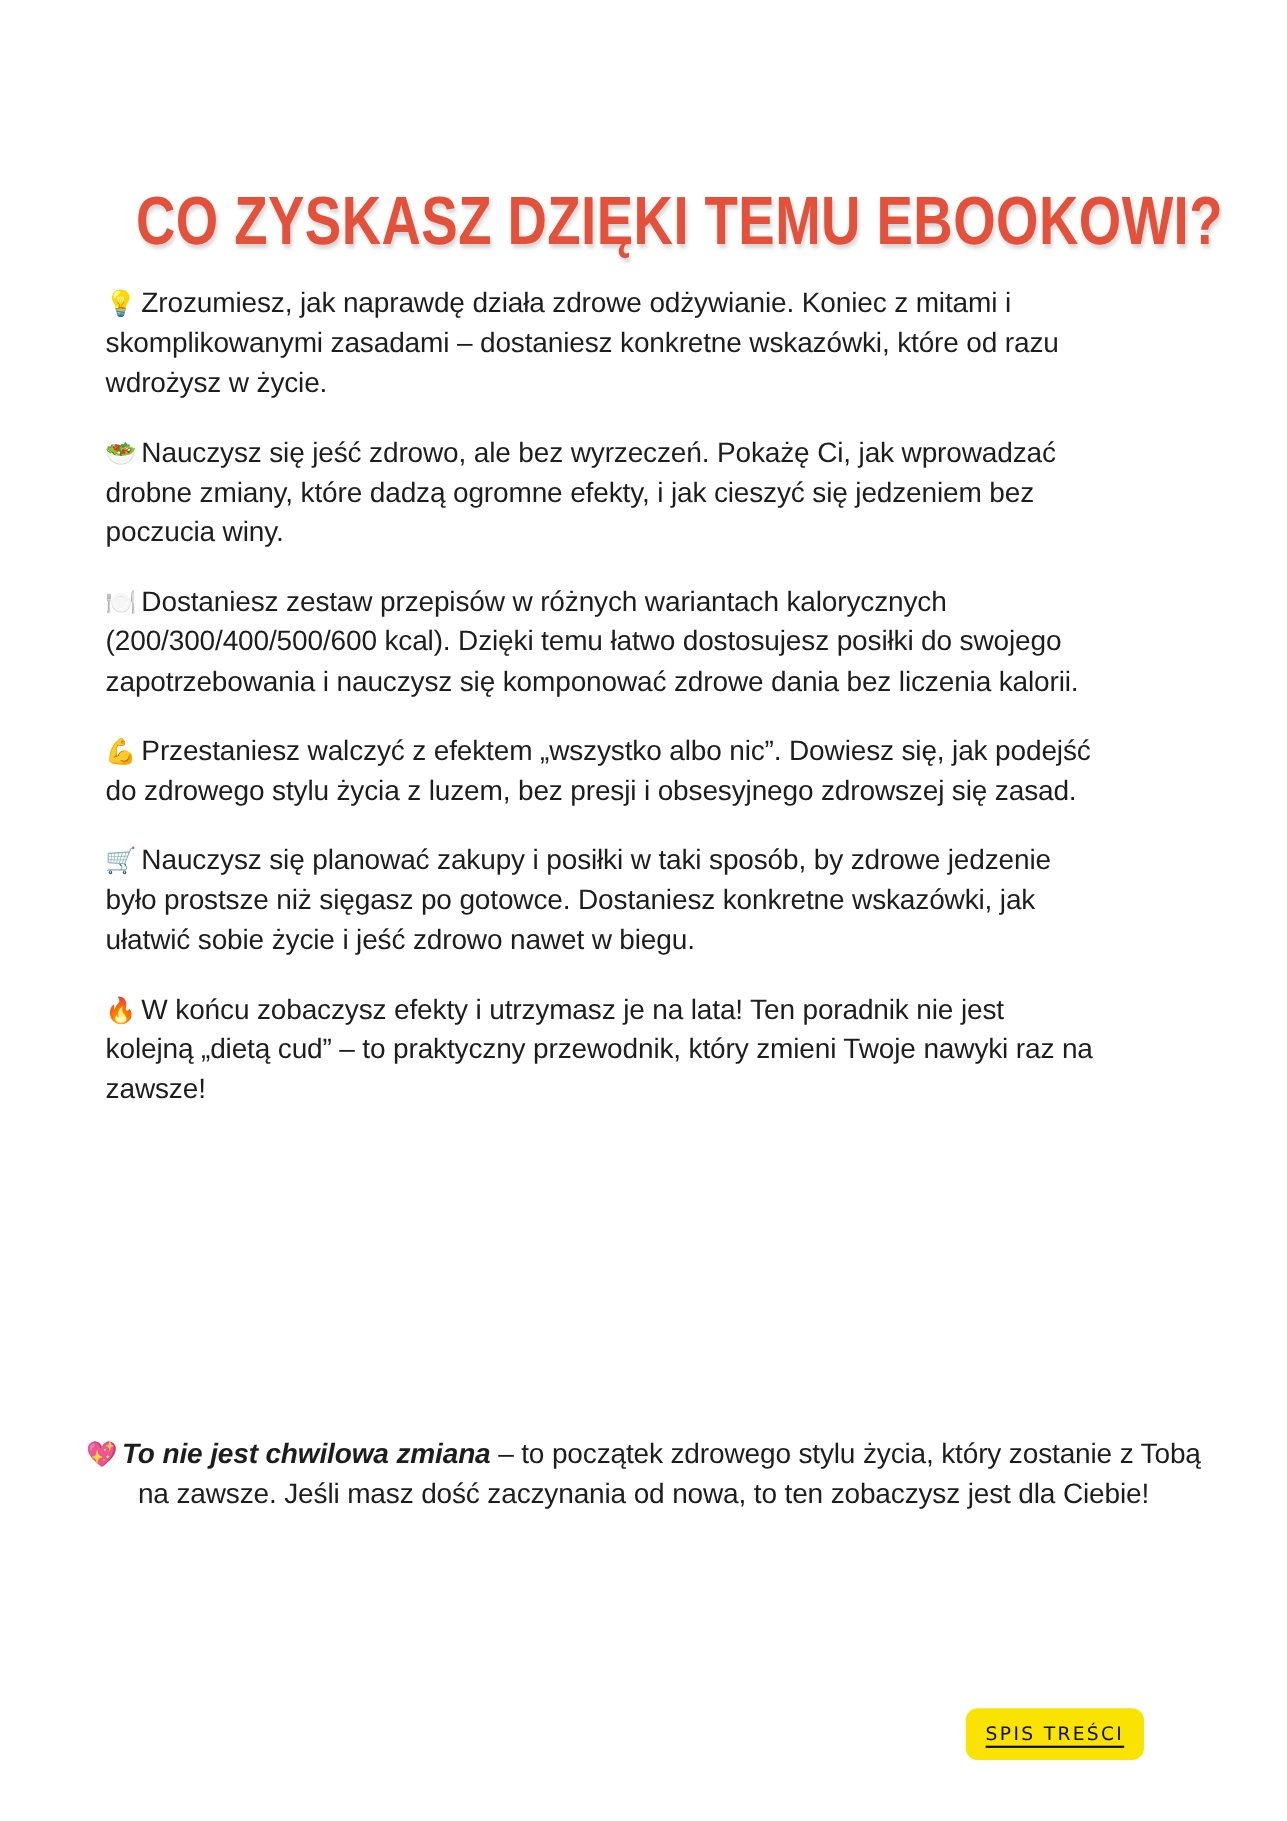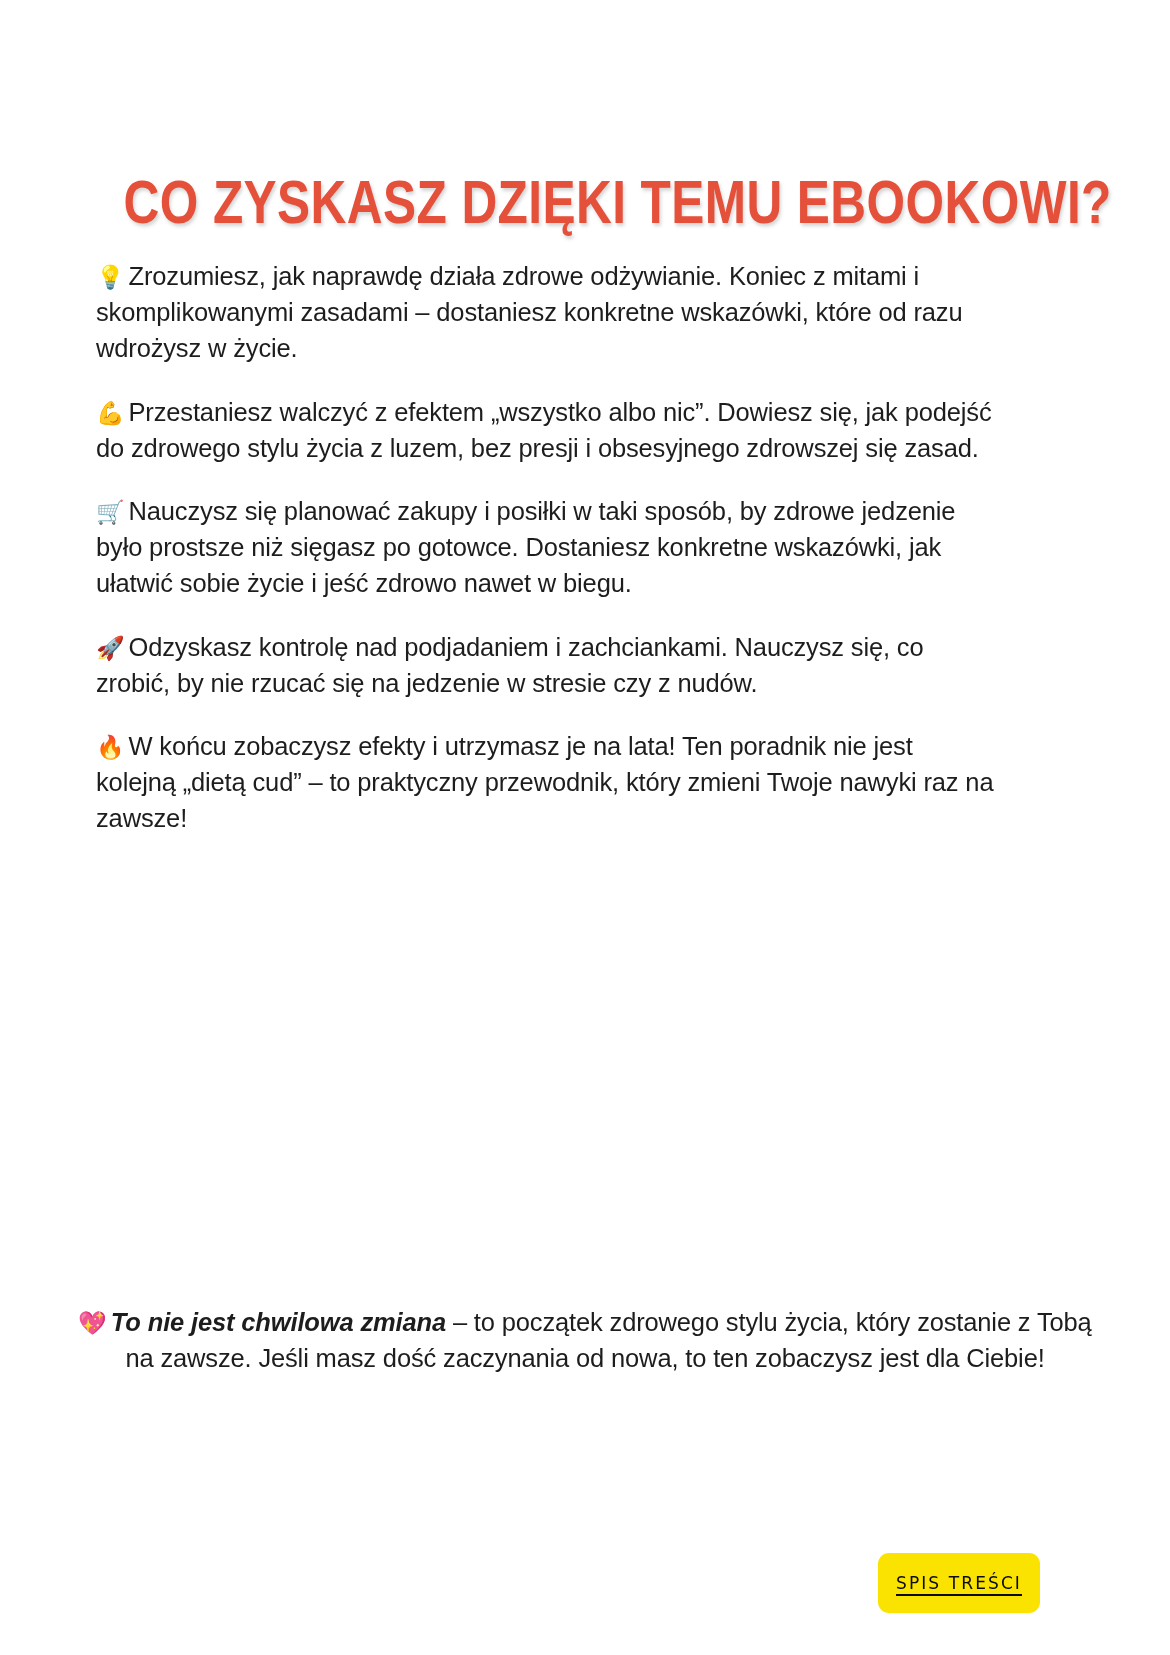--- a/index.html
+++ b/index.html
@@ -81,21 +81,21 @@
     letter-spacing: -0.15px;
   }
   .closing .strong { font-weight: 700; font-style: italic; }
 
   
   .cta-button {
     position: absolute;
     left: 878px;
     top: 1553px;
     width: 162px;
-    height: 60px;
+    height: 47px;
     background: #fae300;
     border-radius: 11px;
     border: none;
     display: flex;
     align-items: center;
     justify-content: center;
     cursor: pointer;
     padding: 0;
   }
   .cta-button .cta-label {
@@ -118,34 +118,37 @@
   <div class="title-wrap">
     <h1 class="page-title">CO ZYSKASZ DZIĘKI TEMU EBOOKOWI?</h1>
   </div>
 
   <div class="body-block">
 
     <p class="benefit">
       <span class="emoji">💡</span><span>Zrozumiesz, jak naprawdę działa zdrowe odżywianie. Koniec z mitami i skomplikowanymi zasadami – dostaniesz konkretne wskazówki, które od razu wdrożysz w życie.</span>
     </p>
 
+    <p class="benefit">
+      <span class="emoji">🥗</span><span>Nauczysz się jeść zdrowo, ale bez wyrzeczeń. Pokażę Ci, jak wprowadzać drobne zmiany, które dadzą ogromne efekty, i jak cieszyć się jedzeniem bez poczucia winy.</span>
+    </p>
 
 
+    <p class="benefit">
+      <span class="emoji">🍽️</span><span>Dostaniesz zestaw przepisów w różnych wariantach kalorycznych (200/300/400/500/600 kcal). Dzięki temu łatwo dostosujesz posiłki do swojego zapotrzebowania i nauczysz się komponować zdrowe dania bez liczenia kalorii.</span>
+    </p>
 
     <p class="benefit">
       <span class="emoji">💪</span><span>Przestaniesz walczyć z efektem „wszystko albo nic”. Dowiesz się, jak podejść do zdrowego stylu życia z luzem, bez presji i obsesyjnego zdrowszej się zasad.</span>
     </p>
 
     <p class="benefit">
       <span class="emoji">🛒</span><span>Nauczysz się planować zakupy i posiłki w taki sposób, by zdrowe jedzenie było prostsze niż sięgasz po gotowce. Dostaniesz konkretne wskazówki, jak ułatwić sobie życie i jeść zdrowo nawet w biegu.</span>
     </p>
 
-    <p class="benefit">
-      <span class="emoji">🚀</span><span>Odzyskasz kontrolę nad podjadaniem i zachciankami. Nauczysz się, co zrobić, by nie rzucać się na jedzenie w stresie czy z nudów.</span>
-    </p>
 
     <p class="benefit">
       <span class="emoji">🔥</span><span>W końcu zobaczysz efekty i utrzymasz je na lata! Ten poradnik nie jest kolejną „dietą cud” – to praktyczny przewodnik, który zmieni Twoje nawyki raz na zawsze!</span>
     </p>
 
   </div>
 
   <p class="closing">
     <span class="emoji">💖</span><span class="strong">To nie jest chwilowa zmiana</span><span> – to początek zdrowego stylu życia, który zostanie z Tobą na zawsze. Jeśli masz dość zaczynania od nowa, to ten zobaczysz jest dla Ciebie!</span>
   </p>

